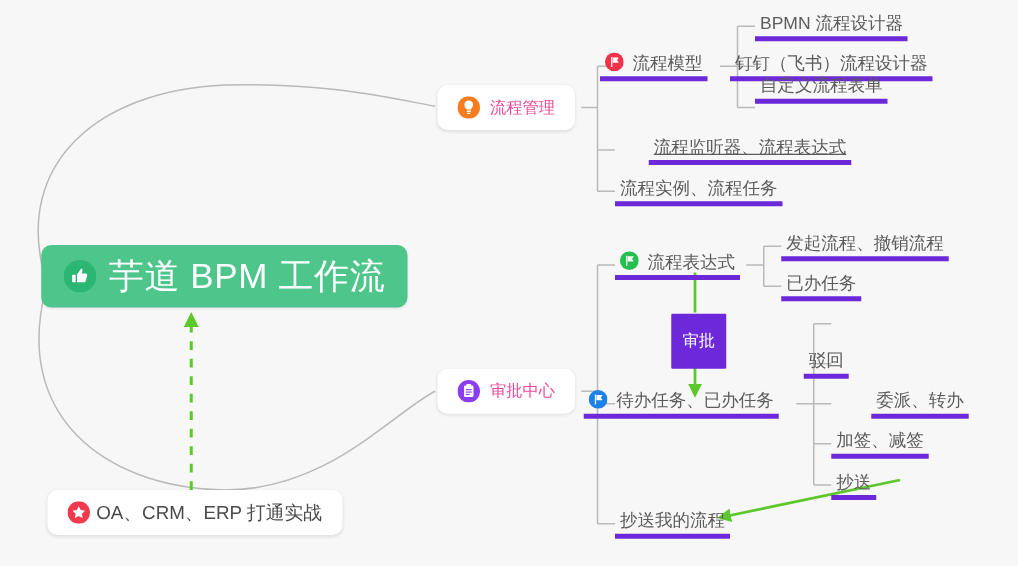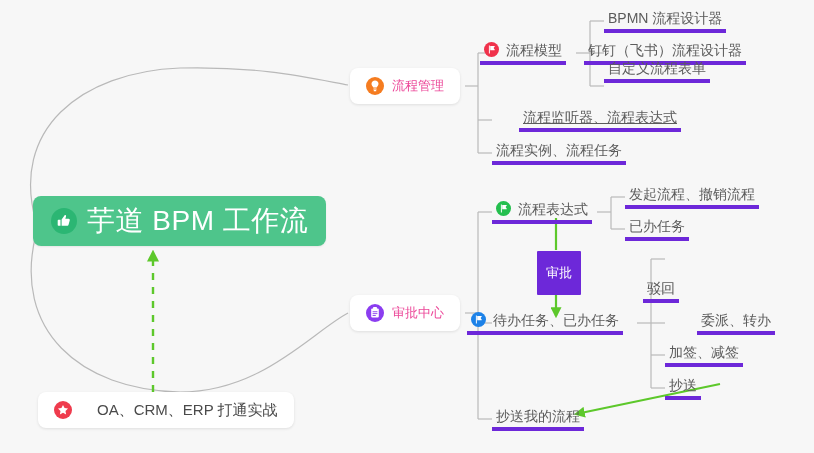--- a/index.html
+++ b/index.html
@@ -79,21 +79,21 @@
   
   .bottom-node {
     background: #ffffff;
     border-radius: 8px;
     padding: 0 16px;
     height: 36px;
     color: #4a4a4a;
     font-size: 15px;
     box-shadow: 0 1px 3px rgba(0,0,0,0.10);
   }
-  .bottom-node .card-label { margin-left: 25px; }
+  .bottom-node .card-label { margin-left: 5px; }
 
   
   .badge-node {
     background: #6d28d9;
     border-radius: 1px;
     color: #ffffff;
     font-size: 13px;
     height: 44px;
     padding: 0 9px;
     justify-content: center;

